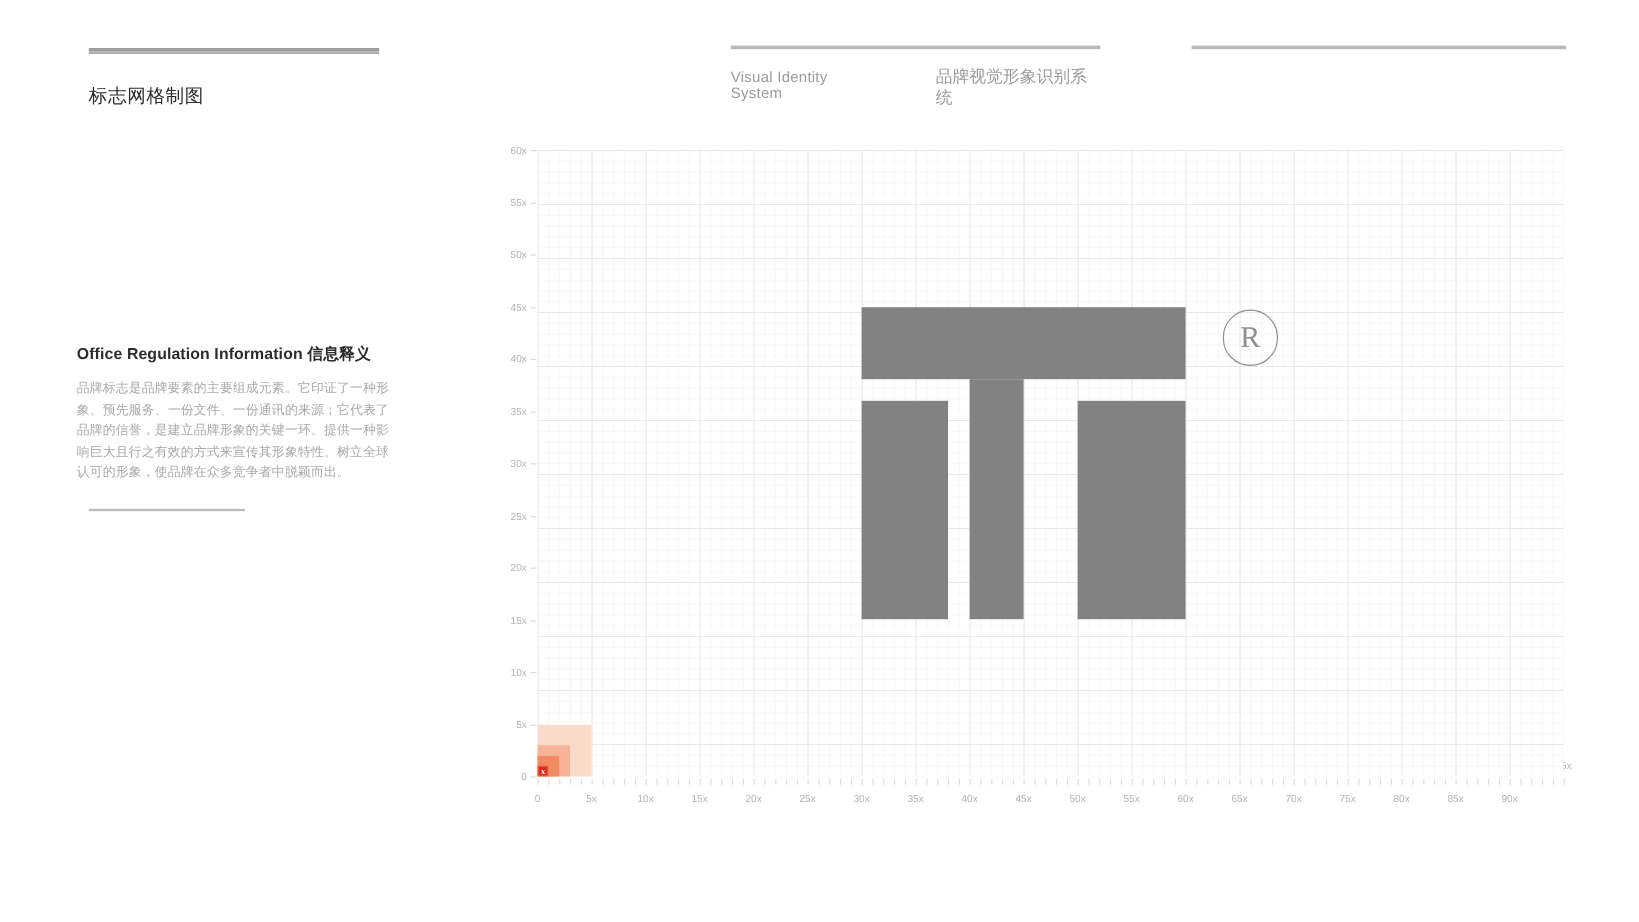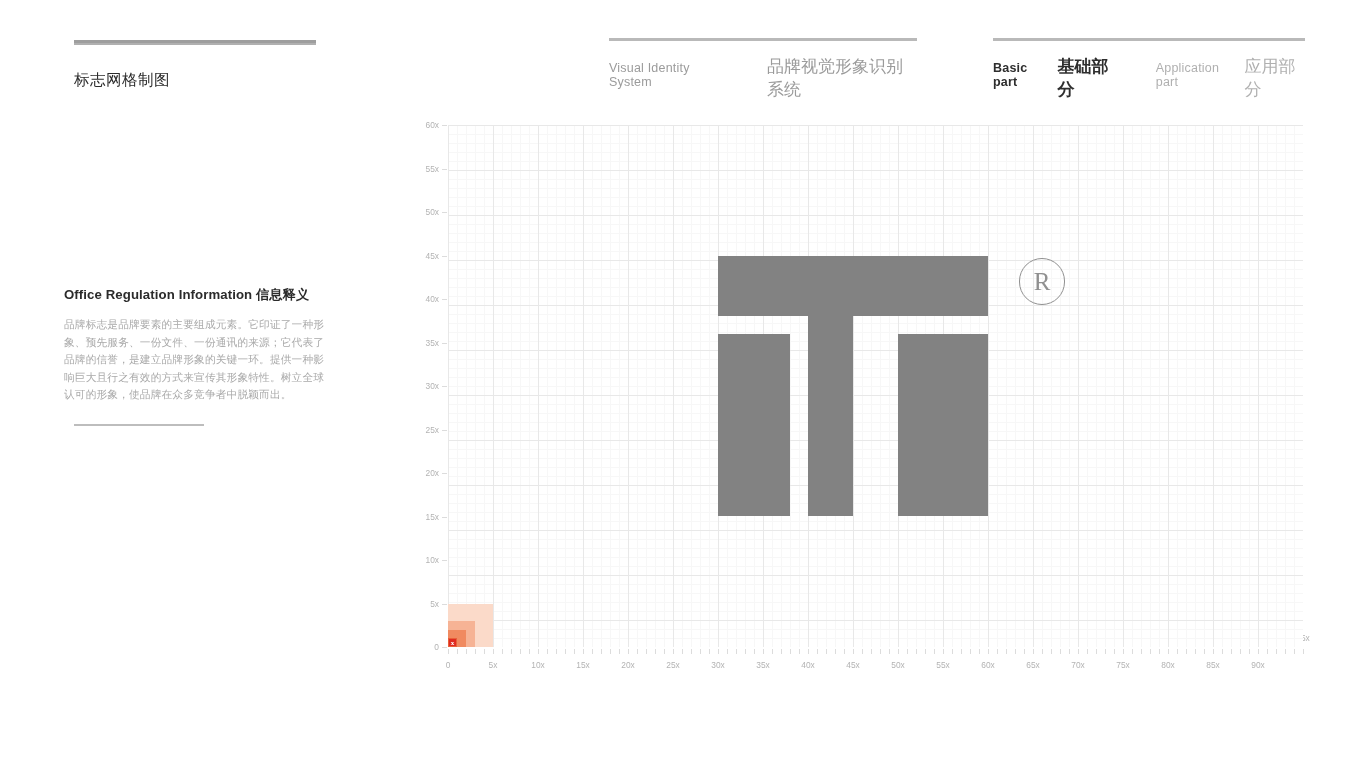--- a/index.html
+++ b/index.html
@@ -9,21 +9,21 @@
     font-family: "Liberation Sans", sans-serif;
     overflow: hidden;
   }
   #page { position: relative; width: 1366px; height: 768px; }
 
   
   .hdr-group { position: absolute; }
   .hdr-rule { height: 3px; background: #b9b9b9; width: 100%; }
   .hdr-row { display: flex; align-items: baseline; margin-top: 14px; }
   .hdr-en { font-size: 12.5px; letter-spacing: .2px; }
-  .hdr-cn { font-size: 17px; margin-left: 9px; }
+  .hdr-cn { font-size: 14px; margin-left: 9px; }
 
   #hdr-vis { left: 609px; top: 38px; width: 308px; }
   #hdr-vis .hdr-en { color: #9b9b9b; }
   #hdr-vis .hdr-cn { color: #9b9b9b; margin-left: 46px; }
 
   #hdr-parts { left: 993px; top: 38px; width: 312px; }
   #hdr-parts .hdr-row { justify-content: flex-start; }
   .part { display: flex; align-items: baseline; }
   .part.active .hdr-en { color: #2e2e2e; font-weight: bold; }
   .part.active .hdr-cn { color: #2e2e2e; font-weight: bold; }
@@ -113,31 +113,20 @@
   <div class="hdr-group" id="hdr-vis">
     <div class="hdr-rule"></div>
     <div class="hdr-row">
       <span class="hdr-en">Visual Identity System</span>
       <span class="hdr-cn">品牌视觉形象识别系统</span>
     </div>
   </div>
 
   <div class="hdr-group" id="hdr-parts">
     <div class="hdr-rule"></div>
-    <div class="hdr-row">
-      <span class="part active">
-        <span class="hdr-en">Basic part</span>
-        <span class="hdr-cn">基础部分</span>
-      </span>
-      <span class="part-gap"></span>
-      <span class="part dim">
-        <span class="hdr-en">Application part</span>
-        <span class="hdr-cn">应用部分</span>
-      </span>
-    </div>
   </div>
 
   <div id="sidebar">
     <div class="sb-rule-top"></div>
     <div class="sb-rule-mid"></div>
     <h2 id="sec-title">标志网格制图</h2>
   </div>
 
   <div class="block" id="blk-office">
     <h3>Office Regulation Information 信息释义</h3>

